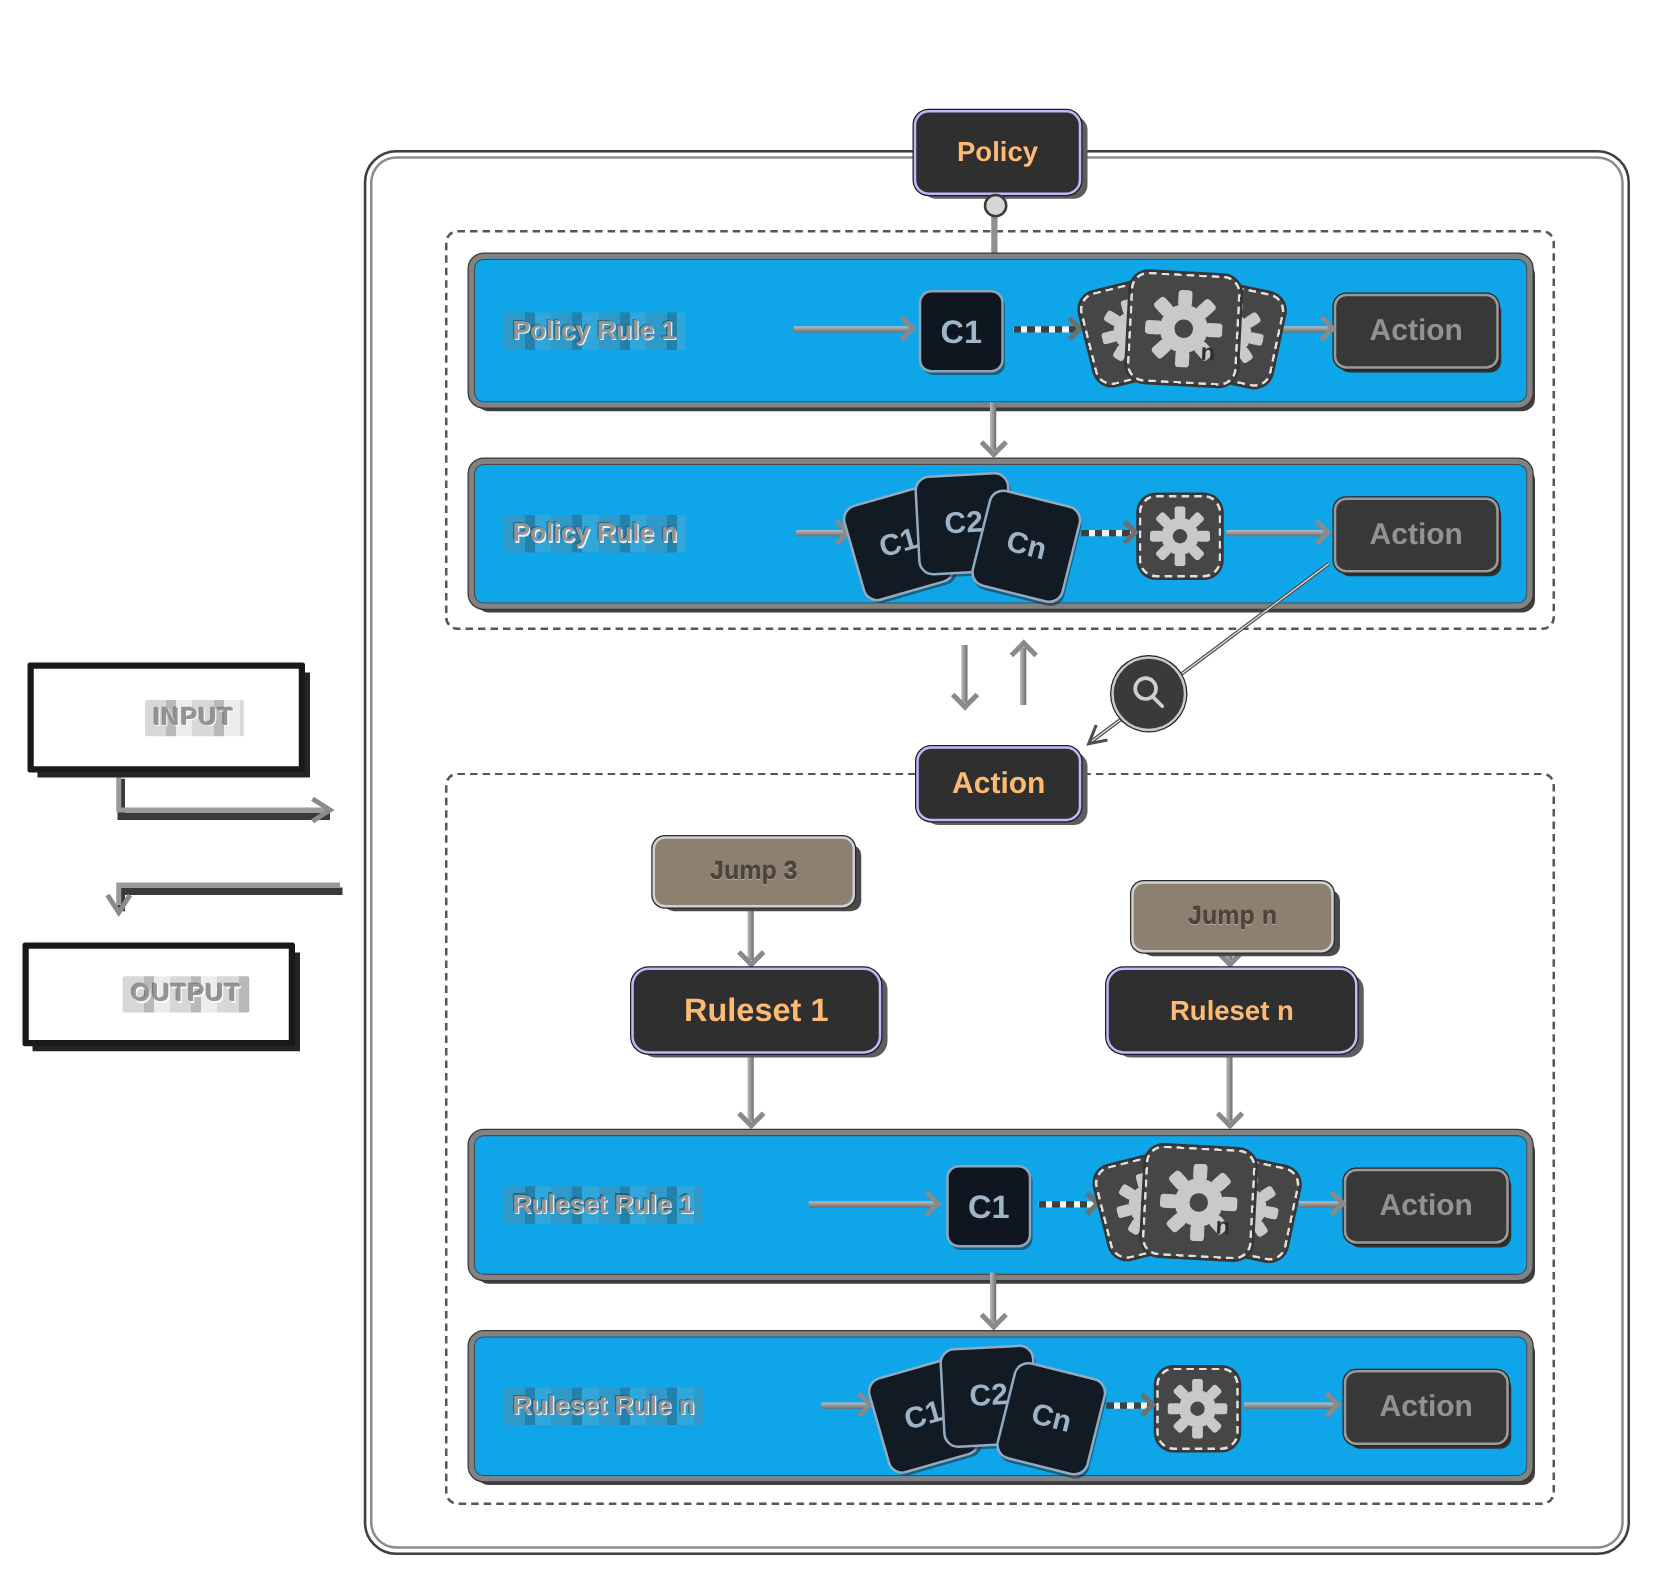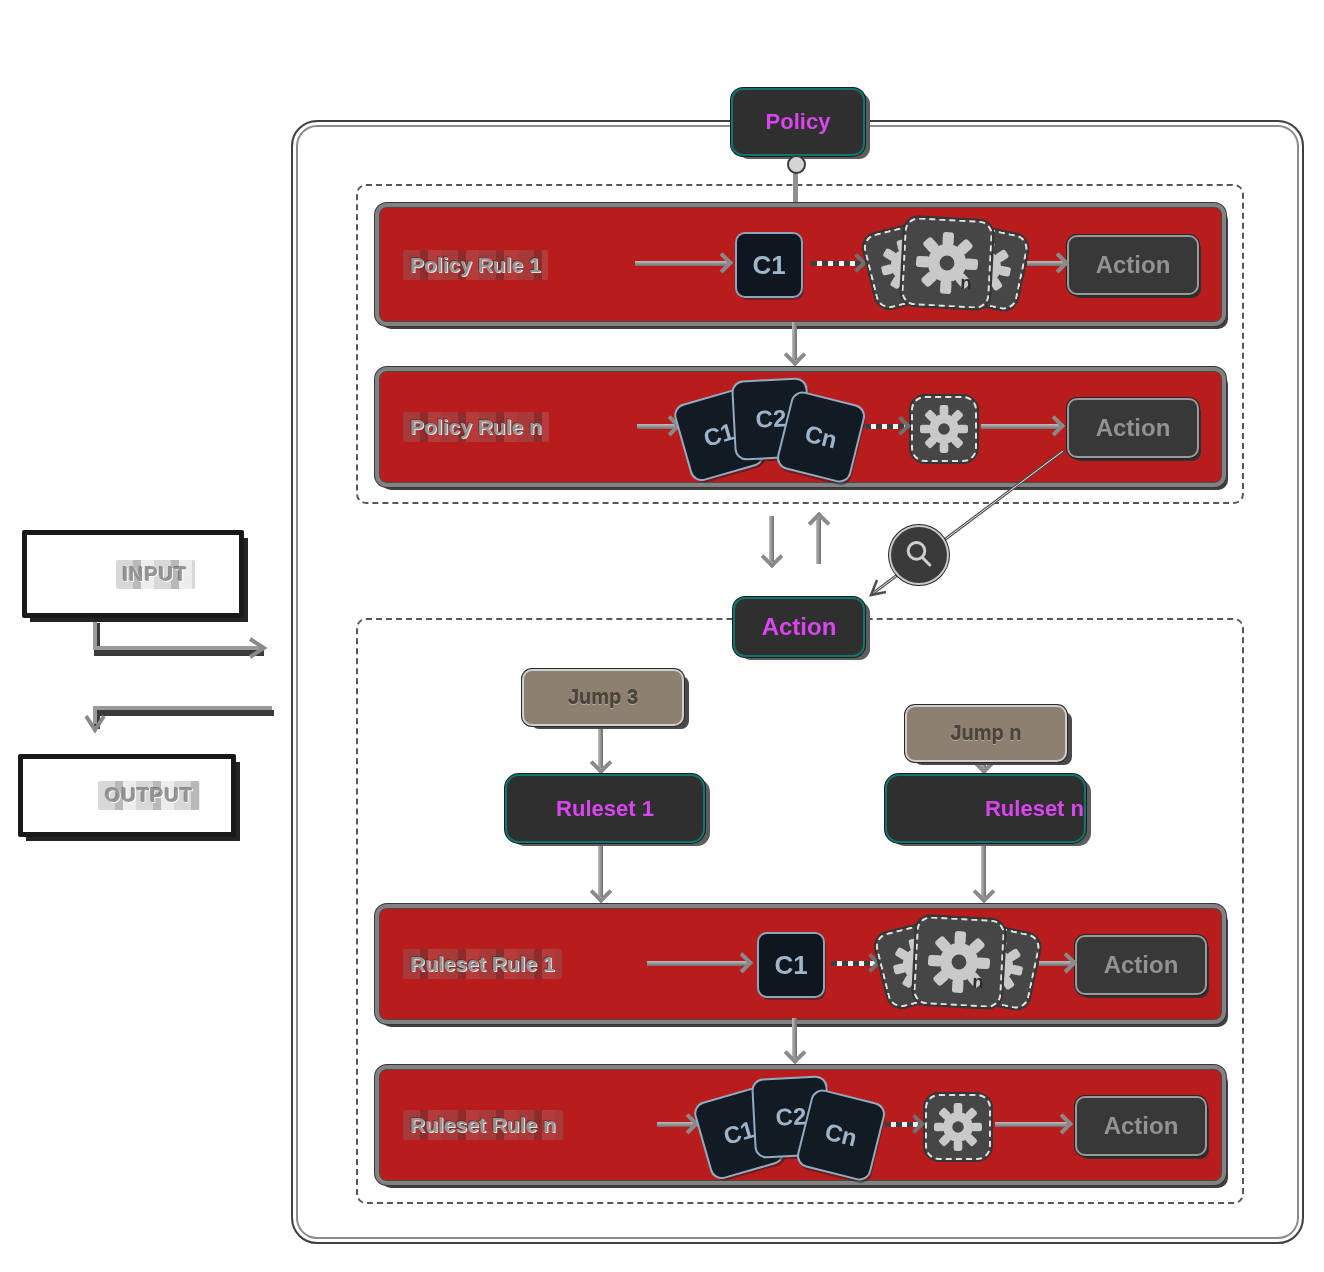--- a/index.html
+++ b/index.html
@@ -2,27 +2,27 @@
 <html><head>
 <meta charset="utf-8">
 <style>
   html,body{margin:0;padding:0;background:#ffffff;font-family:"Liberation Sans",sans-serif;}
   #canvas{position:relative;width:1324px;height:1272px;background:#ffffff;overflow:hidden;}
 
   
   .outer-box{position:absolute;border:2px solid #404040;border-radius:26px;
     box-shadow:inset 0 0 0 3px #ffffff,inset 0 0 0 5px #8c8c8c;z-index:1;}
   .dashed-group{position:absolute;border:2px dashed #565656;border-radius:10px;z-index:2;}
-  .rule-row{position:absolute;border:4px solid #828282;border-radius:12px;background:#b91c1c;
+  .rule-row{position:absolute;border:4px solid #828282;border-radius:12px;background:#0ea5e9;
     box-shadow:0 0 0 1px #383838,inset 0 0 0 1px #4a4a4a,4px 5px 0 -2px #3f3f3f;z-index:3;}
 
   
   .node{position:absolute;display:flex;align-items:center;justify-content:center;
     font-weight:700;z-index:6;border-radius:12px;}
-  .node.dark{background:#2f2f2f;border:2px solid #0f766e;color:#d946ef;
+  .node.dark{background:#2f2f2f;border:2px solid #c4b5fd;color:#fdba74;
     box-shadow:0 0 0 1px #1d1d1d,6px 4px 0 -1px #5d5d5d;}
   .node.jump{background:#8d8071;border:2px solid #cfcfcf;color:#4c443a;
     box-shadow:0 0 0 1px #2a2a2a,7px 5px 0 -2px #4a4a4a;border-radius:10px;
     text-shadow:0 1px 0 rgba(255,255,255,.35),0 -1px 0 rgba(0,0,0,.45);}
   .node.io{background:#ffffff;border:5px solid #191919;border-radius:2px;color:#8e8e8e;
     box-shadow:6px 6px 0 -2px #242424,inset 0 0 0 2px #ffffff;letter-spacing:1px;padding-left:44px;}
 
   .sketch{color:#949494;font-weight:700;
     text-shadow:1px 1px 0 rgba(255,255,255,.85),-1px -1px 0 rgba(45,45,45,.45);
     background:repeating-linear-gradient(90deg,rgba(125,125,125,.30) 0 17px,
@@ -229,24 +229,24 @@
     <span>Jump 3</span>
   </div>
   <div class="node jump" style="left:905px;top:669px;width:158px;height:53px;font-size:20px;margin-top:36px;">
     <span>Jump n</span>
   </div>
 
   <div class="v-arrow down" style="left:598px;top:724px;height:44px;"></div>
   <div class="v-arrow down" style="left:981px;top:724px;height:44px;"></div>
 
   
-  <div class="node dark" style="left:505px;top:774px;width:196px;height:65px;font-size:22px;border-radius:14px;">
+  <div class="node dark" style="left:505px;top:774px;width:196px;height:65px;font-size:26px;border-radius:14px;">
     <span>Ruleset 1</span>
   </div>
-  <div class="node dark" style="left:885px;top:774px;width:197px;height:65px;font-size:22px;border-radius:14px;justify-content:flex-end;">
+  <div class="node dark" style="left:885px;top:774px;width:197px;height:65px;font-size:22px;border-radius:14px;">
     <span>Ruleset n</span>
   </div>
 
   <div class="v-arrow down" style="left:598px;top:841px;height:56px;"></div>
   <div class="v-arrow down" style="left:981px;top:841px;height:56px;"></div>
 
   
   <div class="rule-row" style="left:375px;top:904px;width:843px;height:112px;text-align:right;">
     <span class="row-label sketch">Ruleset Rule 1</span>
     <div class="h-arrow" style="left:268px;width:100px;top:53px;"></div>

